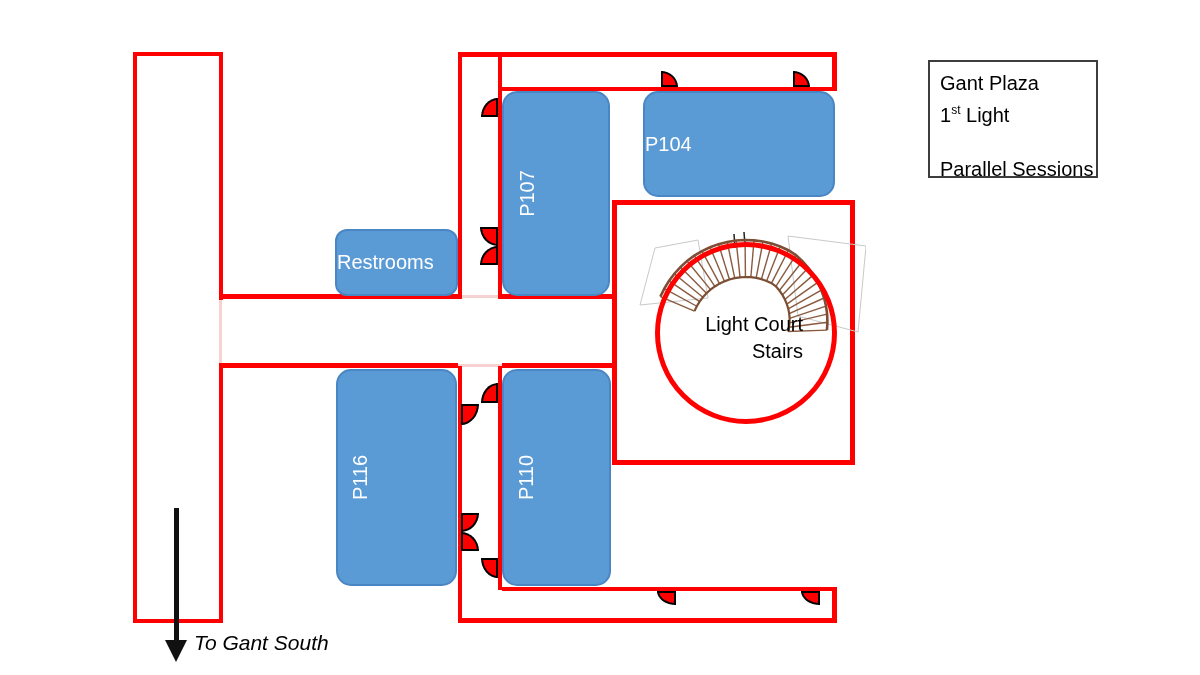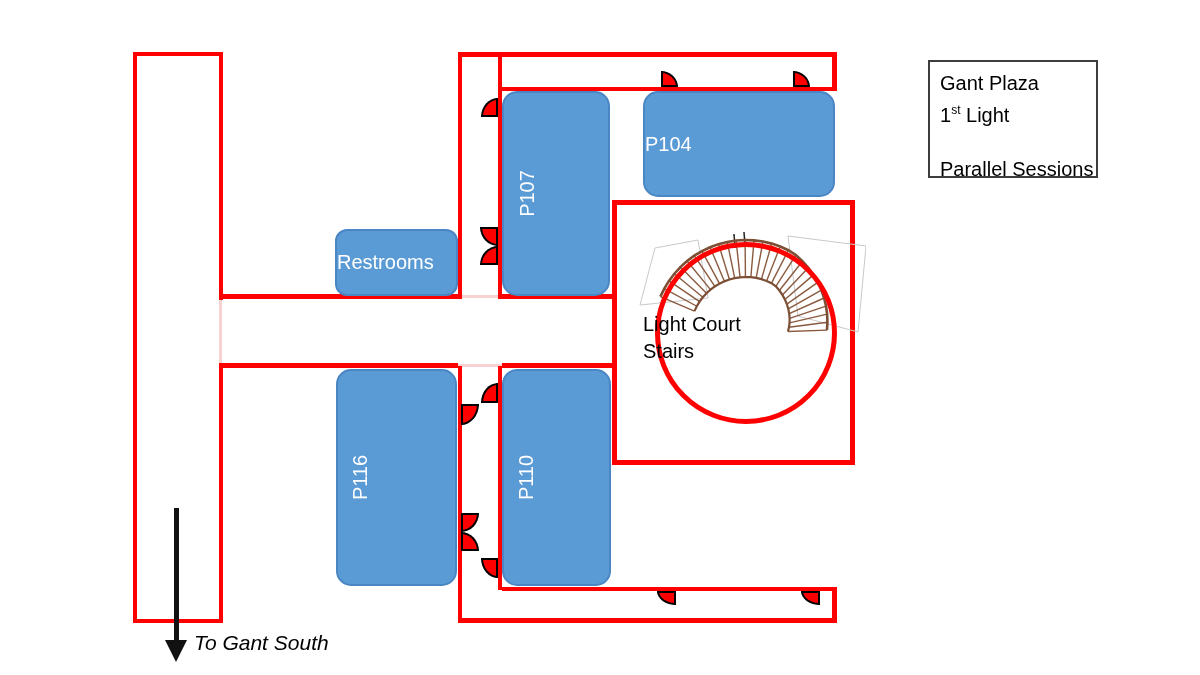--- a/index.html
+++ b/index.html
@@ -32,21 +32,21 @@
   .d-br{border-radius:0 0 100% 0;}
   
   #title-box{
     position:absolute;left:928px;top:60px;width:170px;height:118px;box-sizing:border-box;
     border:2px solid #3d3d3d;background:#fff;padding:8px 0 0 10px;
     font-size:20px;line-height:27px;color:#000;
   }
   #title-box sup{font-size:12px;}
   
   #light-court-label{
-    position:absolute;left:643px;top:311px;width:160px;text-align:left;
+    position:absolute;left:643px;top:311px;width:160px;text-align:right;
     font-size:20px;line-height:27px;color:#000;
   }
   
   #south-arrow-shaft{position:absolute;left:174px;top:508px;width:5px;height:134px;background:#111;}
   #south-arrow-head{
     position:absolute;left:165px;top:640px;width:0;height:0;
     border-left:11px solid transparent;border-right:11px solid transparent;border-top:22px solid #111;
   }
   #to-gant-south{position:absolute;left:194px;top:631px;font-size:21px;color:#000;font-style:italic;}
   #stairs-svg{position:absolute;left:616px;top:212px;}

